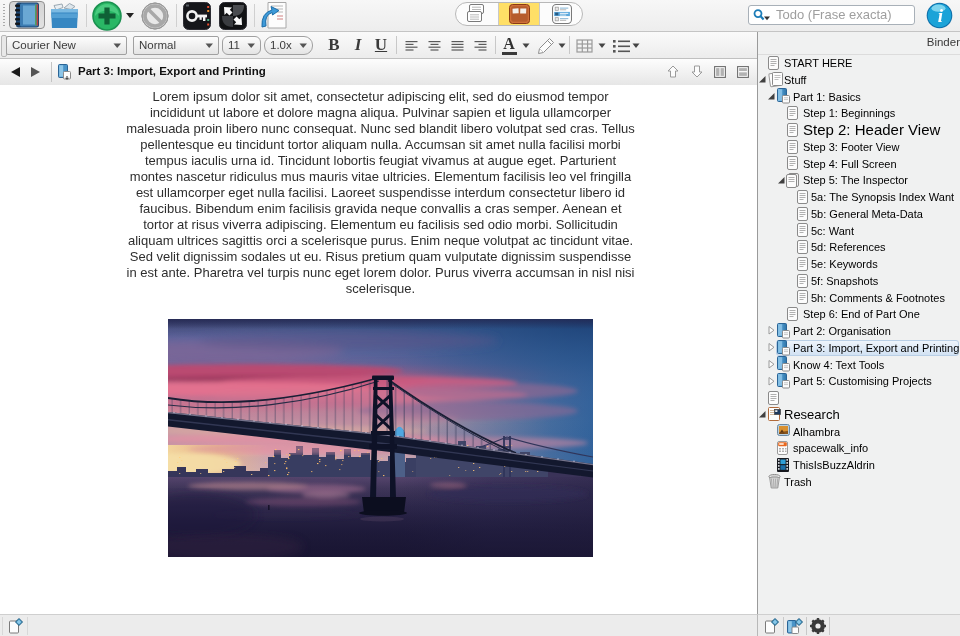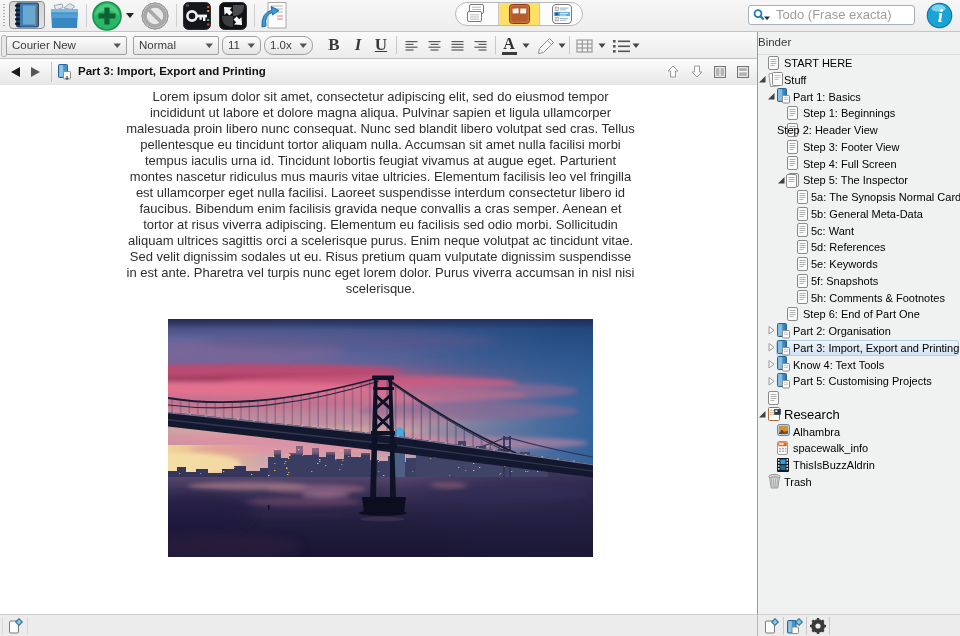--- a/index.html
+++ b/index.html
@@ -593,21 +593,21 @@
           <rect x="6.8" y="0" width="2.4" height="16"></rect>
           <rect x="0" y="6.8" width="16" height="2.4"></rect>
           <rect x="6.8" y="0" width="2.4" height="16" transform="rotate(45 8 8)"></rect>
           <rect x="6.8" y="0" width="2.4" height="16" transform="rotate(-45 8 8)"></rect>
         </g>
   <circle cx="8" cy="8" r="2.6" fill="#ececec"></circle>
  </svg>
  <div style="position:absolute;left:71px;top:2px;width:1px;height:18px;background:#c8c8c8"></div>
 </div>
 <div style="position:absolute;left:757px;top:32px;width:203px;height:582px;background:#f0f1f1;border-left:1px solid #9a9a9a;box-sizing:border-box">
- <div style="position:absolute;left:0;top:0;width:202px;height:22px;border-bottom:1px solid #dcdcdc;text-align:left;font-size:11.5px;color:#3a3a3a;line-height:21px">Binder</div>
+ <div style="position:absolute;left:0;top:0;width:202px;height:22px;border-bottom:1px solid #dcdcdc;text-align:right;font-size:11.5px;color:#3a3a3a;line-height:21px">Binder</div>
 </div>
 <svg width="0" height="0" style="position:absolute">
       <defs>
         <linearGradient id="bfg" x1="0" y1="0" x2="1" y2="0">
           <stop offset="0" stop-color="#7ab8e0"></stop>
           <stop offset="0.5" stop-color="#4a94c8"></stop>
           <stop offset="1" stop-color="#2e74a8"></stop>
         </linearGradient>
       </defs>
     </svg>
@@ -661,21 +661,21 @@
 <div style="position:absolute;left:803px;top:105.2px;height:16px;line-height:16px;font-size:11px;color:#000;white-space:nowrap">Step 1: Beginnings</div>
 <svg style="position:absolute;left:787px;top:122.975px" width="11" height="14">
       <rect x="0.5" y="0.5" width="10" height="13" rx="1.5" fill="#fcfcfc" stroke="#8a8a8a"></rect>
       <g stroke="#b0b0b0" stroke-width="1">
         <line x1="2.5" y1="3.5" x2="8.5" y2="3.5"></line>
         <line x1="2.5" y1="5.5" x2="8.5" y2="5.5"></line>
         <line x1="2.5" y1="7.5" x2="8.5" y2="7.5"></line>
         <line x1="2.5" y1="9.5" x2="6.5" y2="9.5"></line>
       </g>
     </svg>
-<div style="position:absolute;left:777px;top:122.0px;height:16px;line-height:16px;font-size:11px;color:#000;white-space:nowrap">Step 2: Header View</div>
+<div style="position:absolute;left:803px;top:122.0px;height:16px;line-height:16px;font-size:15px;color:#000;white-space:nowrap">Step 2: Header View</div>
 <svg style="position:absolute;left:787px;top:139.725px" width="11" height="14">
       <rect x="0.5" y="0.5" width="10" height="13" rx="1.5" fill="#fcfcfc" stroke="#8a8a8a"></rect>
       <g stroke="#b0b0b0" stroke-width="1">
         <line x1="2.5" y1="3.5" x2="8.5" y2="3.5"></line>
         <line x1="2.5" y1="5.5" x2="8.5" y2="5.5"></line>
         <line x1="2.5" y1="7.5" x2="8.5" y2="7.5"></line>
         <line x1="2.5" y1="9.5" x2="6.5" y2="9.5"></line>
       </g>
     </svg>
 <div style="position:absolute;left:803px;top:138.7px;height:16px;line-height:16px;font-size:11px;color:#000;white-space:nowrap">Step 3: Footer View</div>
@@ -704,21 +704,21 @@
 <div style="position:absolute;left:803px;top:172.2px;height:16px;line-height:16px;font-size:11px;color:#000;white-space:nowrap">Step 5: The Inspector</div>
 <svg style="position:absolute;left:797px;top:189.975px" width="11" height="14">
       <rect x="0.5" y="0.5" width="10" height="13" rx="1.5" fill="#fcfcfc" stroke="#8a8a8a"></rect>
       <g stroke="#b0b0b0" stroke-width="1">
         <line x1="2.5" y1="3.5" x2="8.5" y2="3.5"></line>
         <line x1="2.5" y1="5.5" x2="8.5" y2="5.5"></line>
         <line x1="2.5" y1="7.5" x2="8.5" y2="7.5"></line>
         <line x1="2.5" y1="9.5" x2="6.5" y2="9.5"></line>
       </g>
     </svg>
-<div style="position:absolute;left:811px;top:189.0px;height:16px;line-height:16px;font-size:11px;color:#000;white-space:nowrap">5a: The Synopsis Normal Card</div>
+<div style="position:absolute;left:811px;top:189.0px;height:16px;line-height:16px;font-size:11px;color:#000;white-space:nowrap">5a: The Synopsis Index Want</div>
 <svg style="position:absolute;left:797px;top:206.725px" width="11" height="14">
       <rect x="0.5" y="0.5" width="10" height="13" rx="1.5" fill="#fcfcfc" stroke="#8a8a8a"></rect>
       <g stroke="#b0b0b0" stroke-width="1">
         <line x1="2.5" y1="3.5" x2="8.5" y2="3.5"></line>
         <line x1="2.5" y1="5.5" x2="8.5" y2="5.5"></line>
         <line x1="2.5" y1="7.5" x2="8.5" y2="7.5"></line>
         <line x1="2.5" y1="9.5" x2="6.5" y2="9.5"></line>
       </g>
     </svg>
 <div style="position:absolute;left:811px;top:205.7px;height:16px;line-height:16px;font-size:11px;color:#000;white-space:nowrap">5b: General Meta-Data</div>

